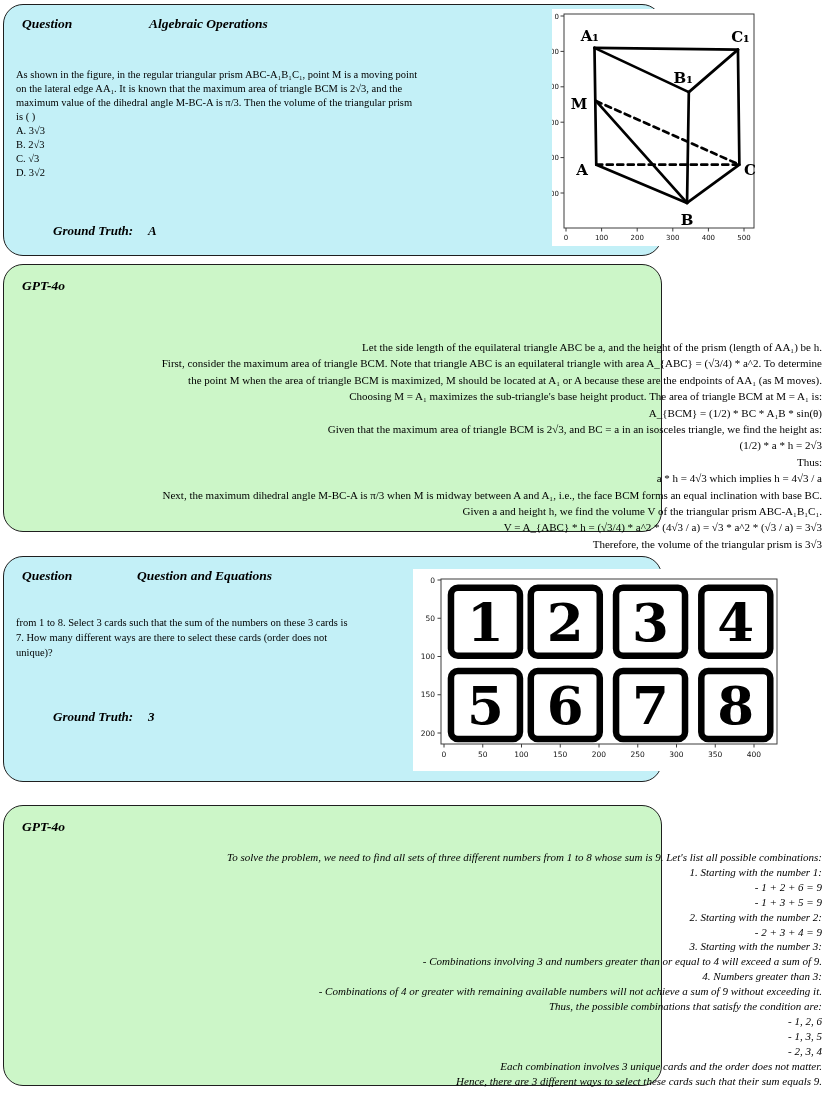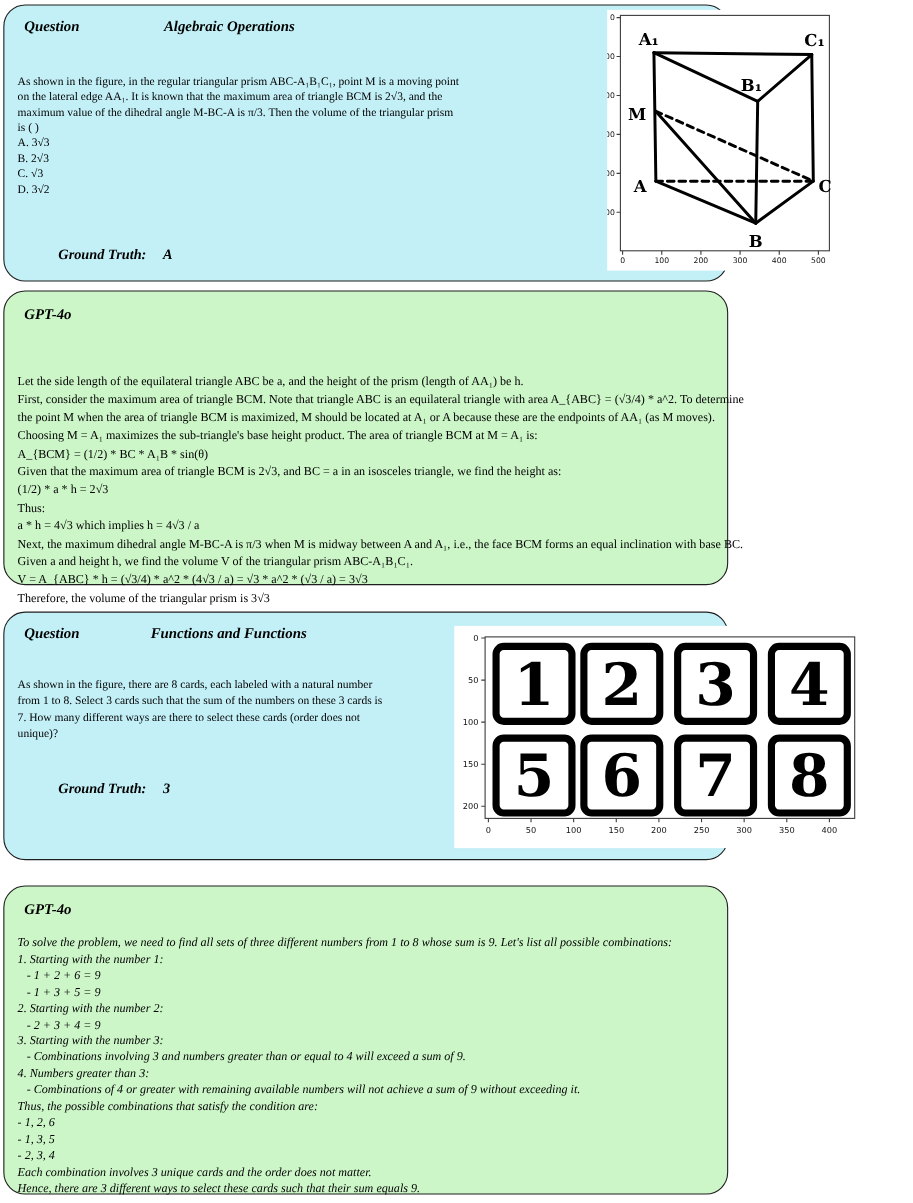--- a/index.html
+++ b/index.html
@@ -13,21 +13,21 @@
     --qbg: #c3f0f7;
     --abg: #ccf6c8;
     --border: #1f1f1f;
   }
   .panel {
     position: absolute; left: 3px; width: 659px;
     border: 1.5px solid var(--border);
     border-radius: 20px;
   }
   .q { background: var(--qbg); }
-  .a { background: var(--abg); }
+  .a { background: var(--abg); text-align: right; }
   #panel1 { top: 4px;   height: 252px; }
   #panel2 { top: 264px; height: 268px; }
   #panel3 { top: 556px; height: 226px; }
   #panel4 { top: 805px; height: 281px; }
 
   .hdr { position: absolute; font-weight: bold; font-style: italic; font-size: 13.5px; white-space: nowrap; }
   .qlabel { left: 18px; top: 11px; }
   #panel1 .topic { left: 145px; top: 11px; }
   #panel3 .topic { left: 133px; top: 11px; }
   .alabel { left: 18px; top: 13px; }
@@ -103,22 +103,22 @@
     </svg>
 </section>
 
 <section class="panel a" id="panel2">
   <div class="hdr alabel">GPT-4o</div>
   <div class="body"><div class="tline">Let the side length of the equilateral triangle ABC be a, and the height of the prism (length of AA₁) be h.</div><div class="tline">First, consider the maximum area of triangle BCM. Note that triangle ABC is an equilateral triangle with area A_{ABC} = (√3/4) * a^2. To determine</div><div class="tline">the point M when the area of triangle BCM is maximized, M should be located at A₁ or A because these are the endpoints of AA₁ (as M moves).</div><div class="tline">Choosing M = A₁ maximizes the sub-triangle's base height product. The area of triangle BCM at M = A₁ is:</div><div class="tline">A_{BCM} = (1/2) * BC * A₁B * sin(θ)</div><div class="tline">Given that the maximum area of triangle BCM is 2√3, and BC = a in an isosceles triangle, we find the height as:</div><div class="tline">(1/2) * a * h = 2√3</div><div class="tline">Thus:</div><div class="tline">a * h = 4√3 which implies h = 4√3 / a</div><div class="tline">Next, the maximum dihedral angle M-BC-A is π/3 when M is midway between A and A₁, i.e., the face BCM forms an equal inclination with base BC.</div><div class="tline">Given a and height h, we find the volume V of the triangular prism ABC-A₁B₁C₁.</div><div class="tline">V = A_{ABC} * h = (√3/4) * a^2 * (4√3 / a) = √3 * a^2 * (√3 / a) = 3√3</div><div class="tline">Therefore, the volume of the triangular prism is 3√3</div></div>
 </section>
 
 <section class="panel q" id="panel3">
   <div class="hdr qlabel">Question</div>
-  <div class="hdr topic">Functions and Functions</div>
-  <div class="body"><div class="tline">As shown in the figure, there are 8 cards, each labeled with a natural number</div><div class="tline">from 1 to 8. Select 3 cards such that the sum of the numbers on these 3 cards is</div><div class="tline">7. How many different ways are there to select these cards (order does not</div><div class="tline">unique)?</div></div>
+  <div class="hdr topic">Question and Equations</div>
+  <div class="body"><div class="tline">from 1 to 8. Select 3 cards such that the sum of the numbers on these 3 cards is</div><div class="tline">7. How many different ways are there to select these cards (order does not</div><div class="tline">unique)?</div></div>
   <div class="gt"><span>Ground Truth:</span><span class="gtv">3</span></div>
   <svg class="fig fig2" viewBox="0 0 368 202" xmlns="http://www.w3.org/2000/svg">
       <rect x="28" y="10" width="336" height="165" fill="#fff" stroke="#3c3c3c" stroke-width="1"></rect>
       <line x1="31" y1="175" x2="31" y2="178.5" stroke="#3c3c3c" stroke-width="1"></line>
       <text x="31" y="188" text-anchor="middle" font-size="7.5" fill="#111" font-family="&quot;DejaVu Sans&quot;, sans-serif">0</text>
       <line x1="69.75" y1="175" x2="69.75" y2="178.5" stroke="#3c3c3c" stroke-width="1"></line>
       <text x="69.75" y="188" text-anchor="middle" font-size="7.5" fill="#111" font-family="&quot;DejaVu Sans&quot;, sans-serif">50</text>
       <line x1="108.5" y1="175" x2="108.5" y2="178.5" stroke="#3c3c3c" stroke-width="1"></line>
       <text x="108.5" y="188" text-anchor="middle" font-size="7.5" fill="#111" font-family="&quot;DejaVu Sans&quot;, sans-serif">100</text>
       <line x1="147.25" y1="175" x2="147.25" y2="178.5" stroke="#3c3c3c" stroke-width="1"></line>

